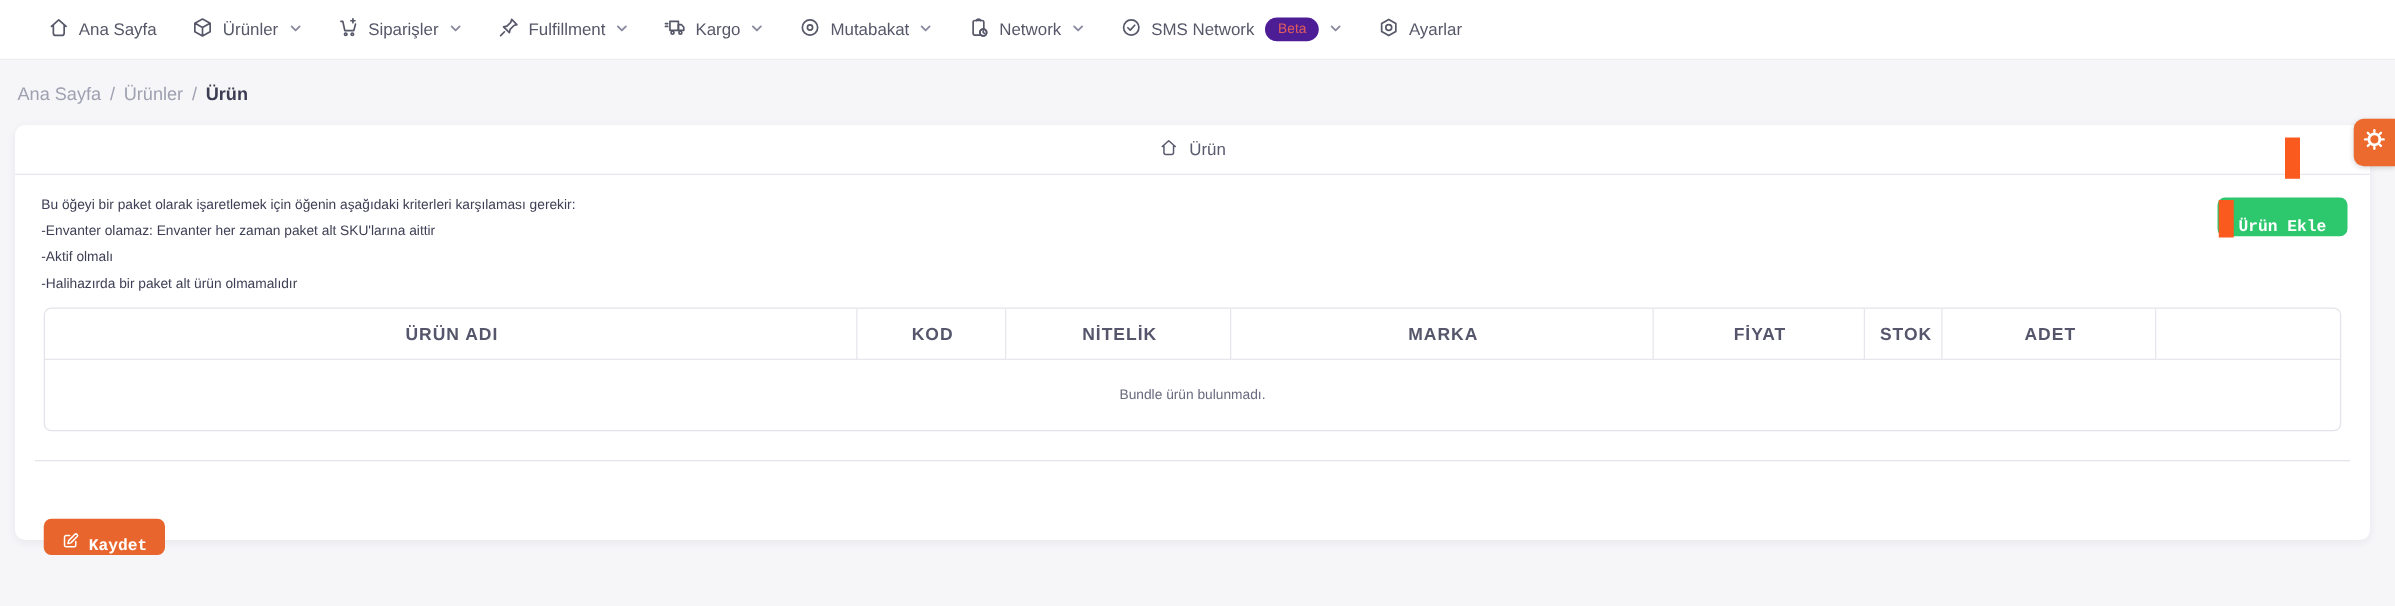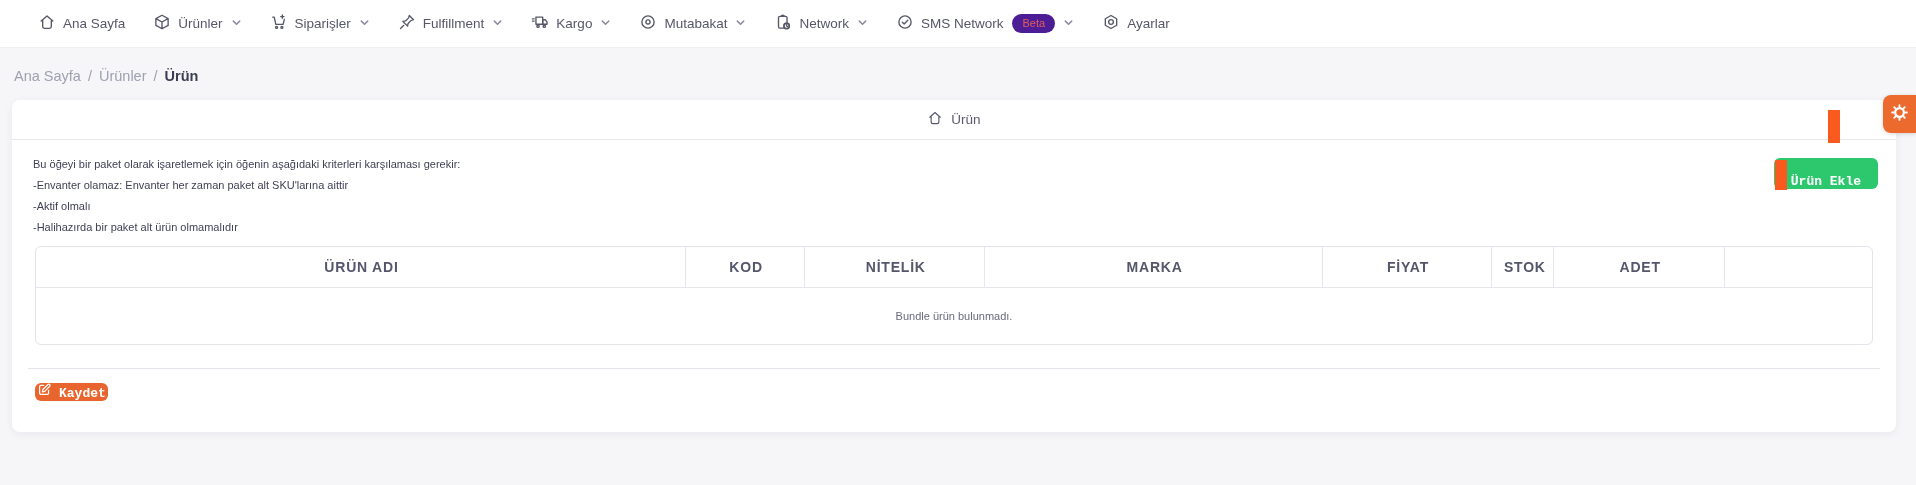--- a/index.html
+++ b/index.html
@@ -108,21 +108,21 @@
     gap: 7px;
     border: none;
     border-radius: 6px;
     color: #FFFFFF;
     font-weight: 700;
     font-size: 13px;
     font-family: Liberation Mono, monospace;
     cursor: pointer;
   }
   .btn-green { background: #2DC76D; height: 31px; padding: 0 17px; margin-left: 12px; }
-  .btn-orange { background: #E8652D; height: 18px; padding: 0 2px; }
+  .btn-orange { background: #E8652D; height: 29px; padding: 0 14px; margin-top: 32px; }
 
   
   .table-wrap { margin: 8px 23px 0 23px; }
   table {
     width: 100%;
     border-collapse: separate;
     border-spacing: 0;
     table-layout: fixed;
     border: 1px solid #E3E3E9;
     border-radius: 6px;

